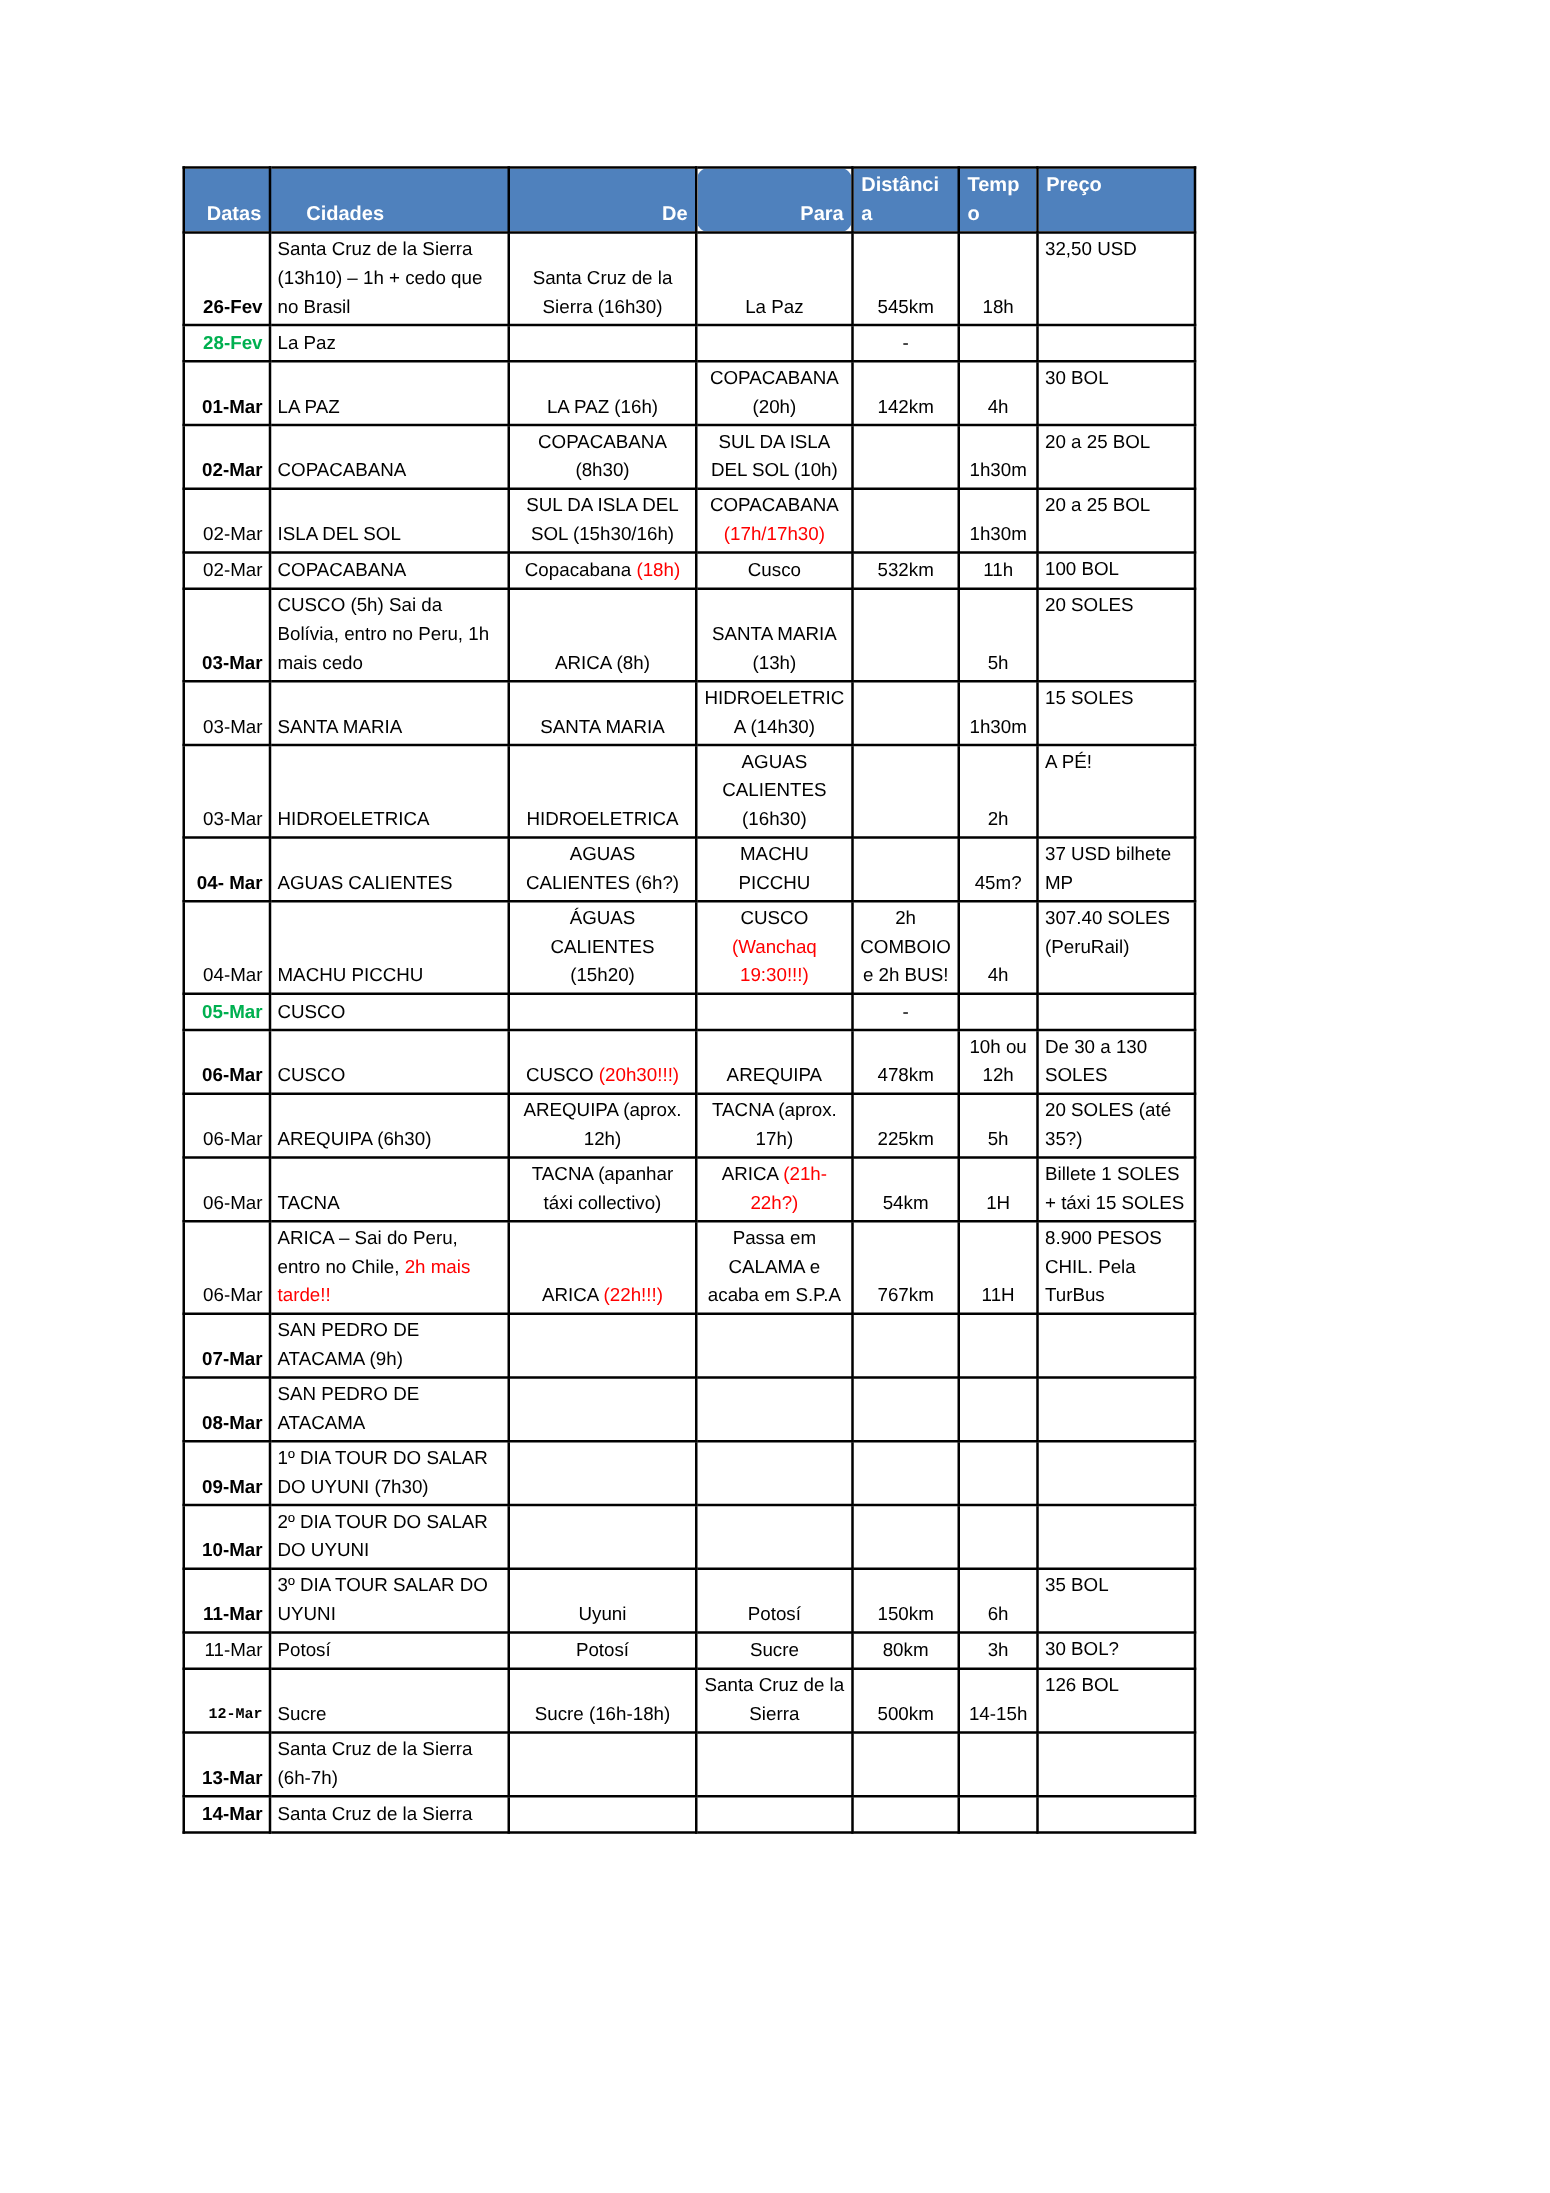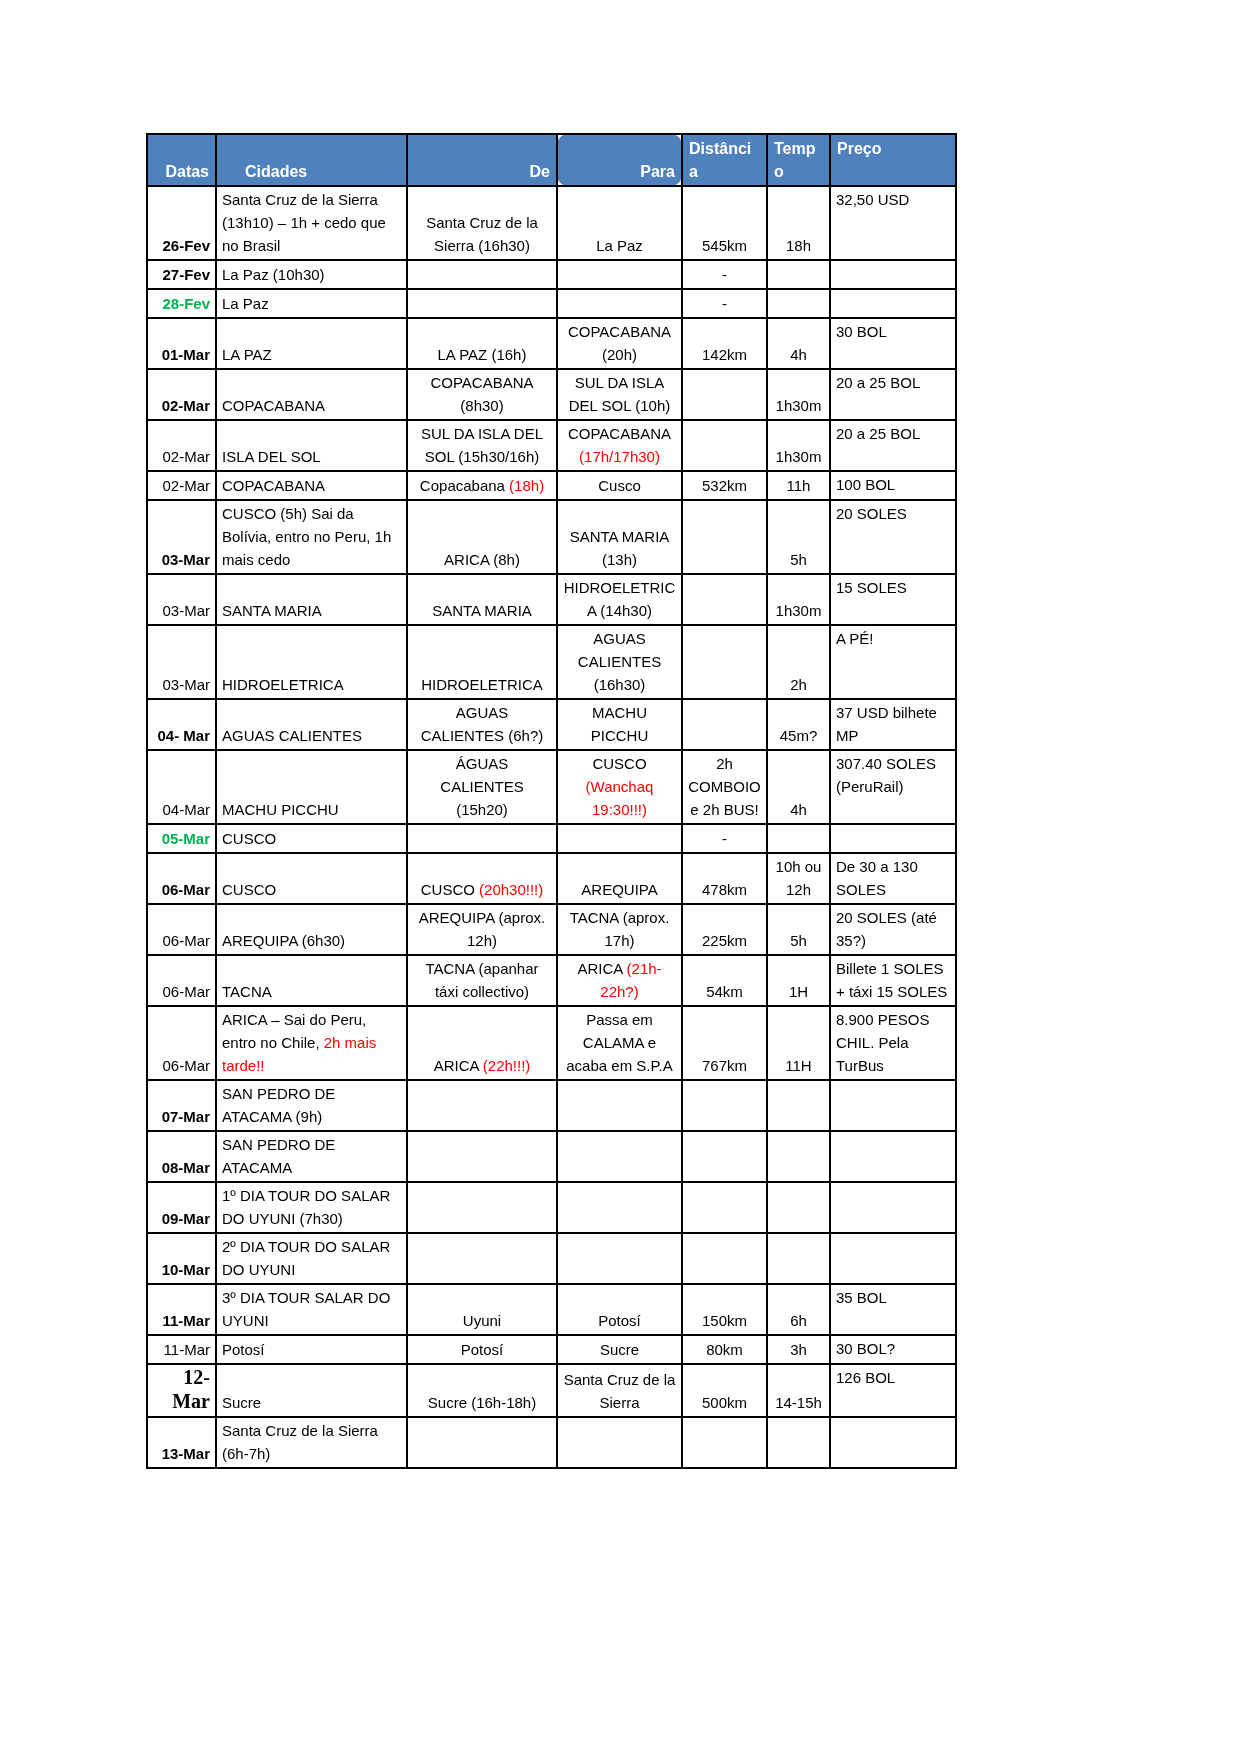--- a/index.html
+++ b/index.html
@@ -28,21 +28,21 @@
     margin-top:23px;
   }
   td{height:24px;}
   .col-datas{text-align:right;vertical-align:bottom;}
   .col-cidades{text-align:left;vertical-align:bottom;}
   .col-de,.col-para,.col-distancia,.col-tempo{text-align:center;vertical-align:bottom;}
   .col-preco{text-align:left;vertical-align:top;}
   .b{font-weight:bold;}
   .red{color:var(--red);}
   .green{color:var(--green);}
-  .serif{font-family:Liberation Serif, serif;font-size:20px;}
+  .serif{font-family:Liberation Mono, monospace;font-size:12px;}
 </style>
 </head>
 <body>
 
 <div class="sheet">
   <table>
     <colgroup>
       <col class="c0">
         <col class="c1">
         <col class="c2">
@@ -66,29 +66,20 @@
         <tr>
           <td class="col-datas"><span class="b">26-Fev</span></td>
           <td class="col-cidades">Santa Cruz de la Sierra (13h10) – 1h + cedo que no Brasil</td>
           <td class="col-de">Santa Cruz de la Sierra (16h30)</td>
           <td class="col-para">La Paz</td>
           <td class="col-distancia">545km</td>
           <td class="col-tempo">18h</td>
           <td class="col-preco">32,50 USD</td>
         </tr>
         <tr>
-          <td class="col-datas"><span class="b">27-Fev</span></td>
-          <td class="col-cidades">La Paz (10h30)</td>
-          <td class="col-de"></td>
-          <td class="col-para"></td>
-          <td class="col-distancia">-</td>
-          <td class="col-tempo"></td>
-          <td class="col-preco"></td>
-        </tr>
-        <tr>
           <td class="col-datas"><span class="green b">28-Fev</span></td>
           <td class="col-cidades">La Paz</td>
           <td class="col-de"></td>
           <td class="col-para"></td>
           <td class="col-distancia">-</td>
           <td class="col-tempo"></td>
           <td class="col-preco"></td>
         </tr>
         <tr>
           <td class="col-datas"><span class="b">01-Mar</span></td>
@@ -281,15 +272,24 @@
         </tr>
         <tr>
           <td class="col-datas"><span class="b">13-Mar</span></td>
           <td class="col-cidades">Santa Cruz de la Sierra (6h-7h)</td>
           <td class="col-de"></td>
           <td class="col-para"></td>
           <td class="col-distancia"></td>
           <td class="col-tempo"></td>
           <td class="col-preco"></td>
         </tr>
+        <tr>
+          <td class="col-datas"><span class="b">14-Mar</span></td>
+          <td class="col-cidades">Santa Cruz de la Sierra</td>
+          <td class="col-de"></td>
+          <td class="col-para"></td>
+          <td class="col-distancia"></td>
+          <td class="col-tempo"></td>
+          <td class="col-preco"></td>
+        </tr>
       </tbody>
   </table>
 </div>
 
 </body></html>

